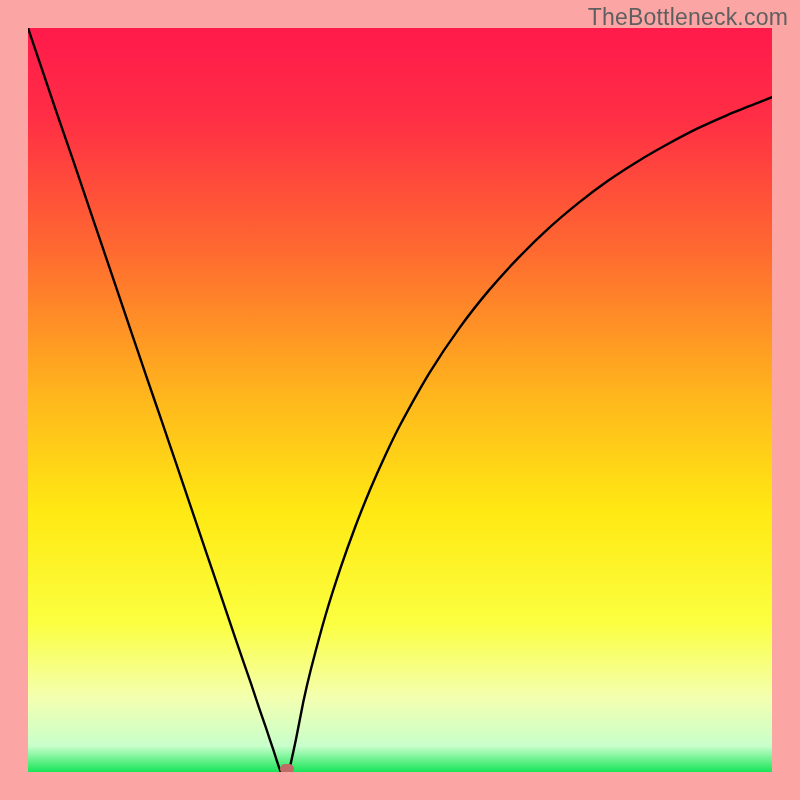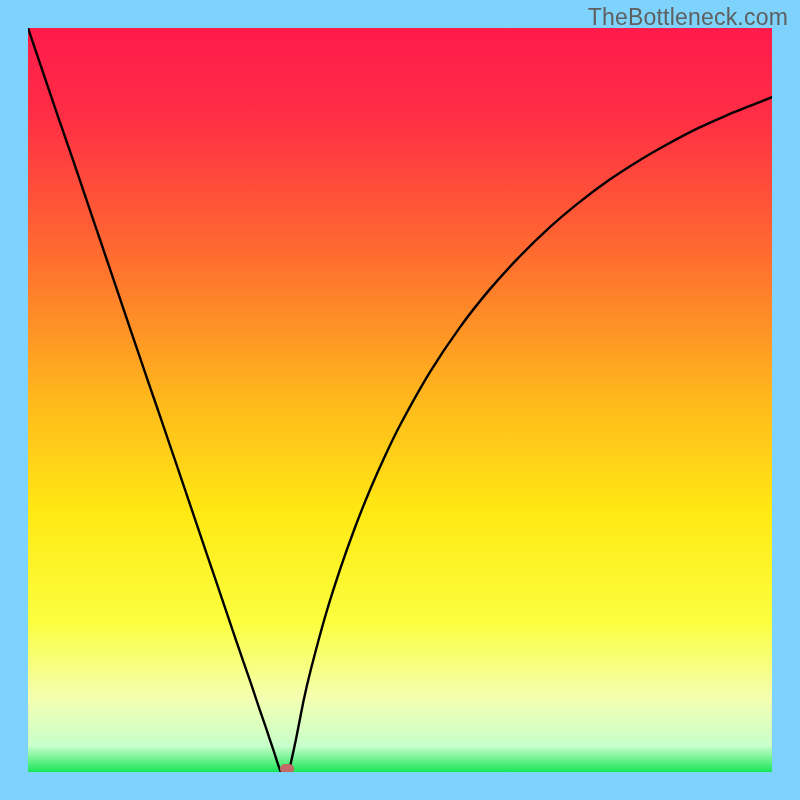--- a/index.html
+++ b/index.html
@@ -8,21 +8,21 @@
     width: 800px;
     height: 800px;
     overflow: hidden;
     background: #000;
     font-family: Arial, Helvetica, sans-serif;
   }
   .frame {
     position: relative;
     width: 800px;
     height: 800px;
-    background: #7dd3fc;
+    background: #fca5a5;
   }
   .plot-area {
     position: absolute;
     left: 28px;
     top: 28px;
     width: 744px;
     height: 744px;
     overflow: hidden;
   }
   .gradient-bg {

